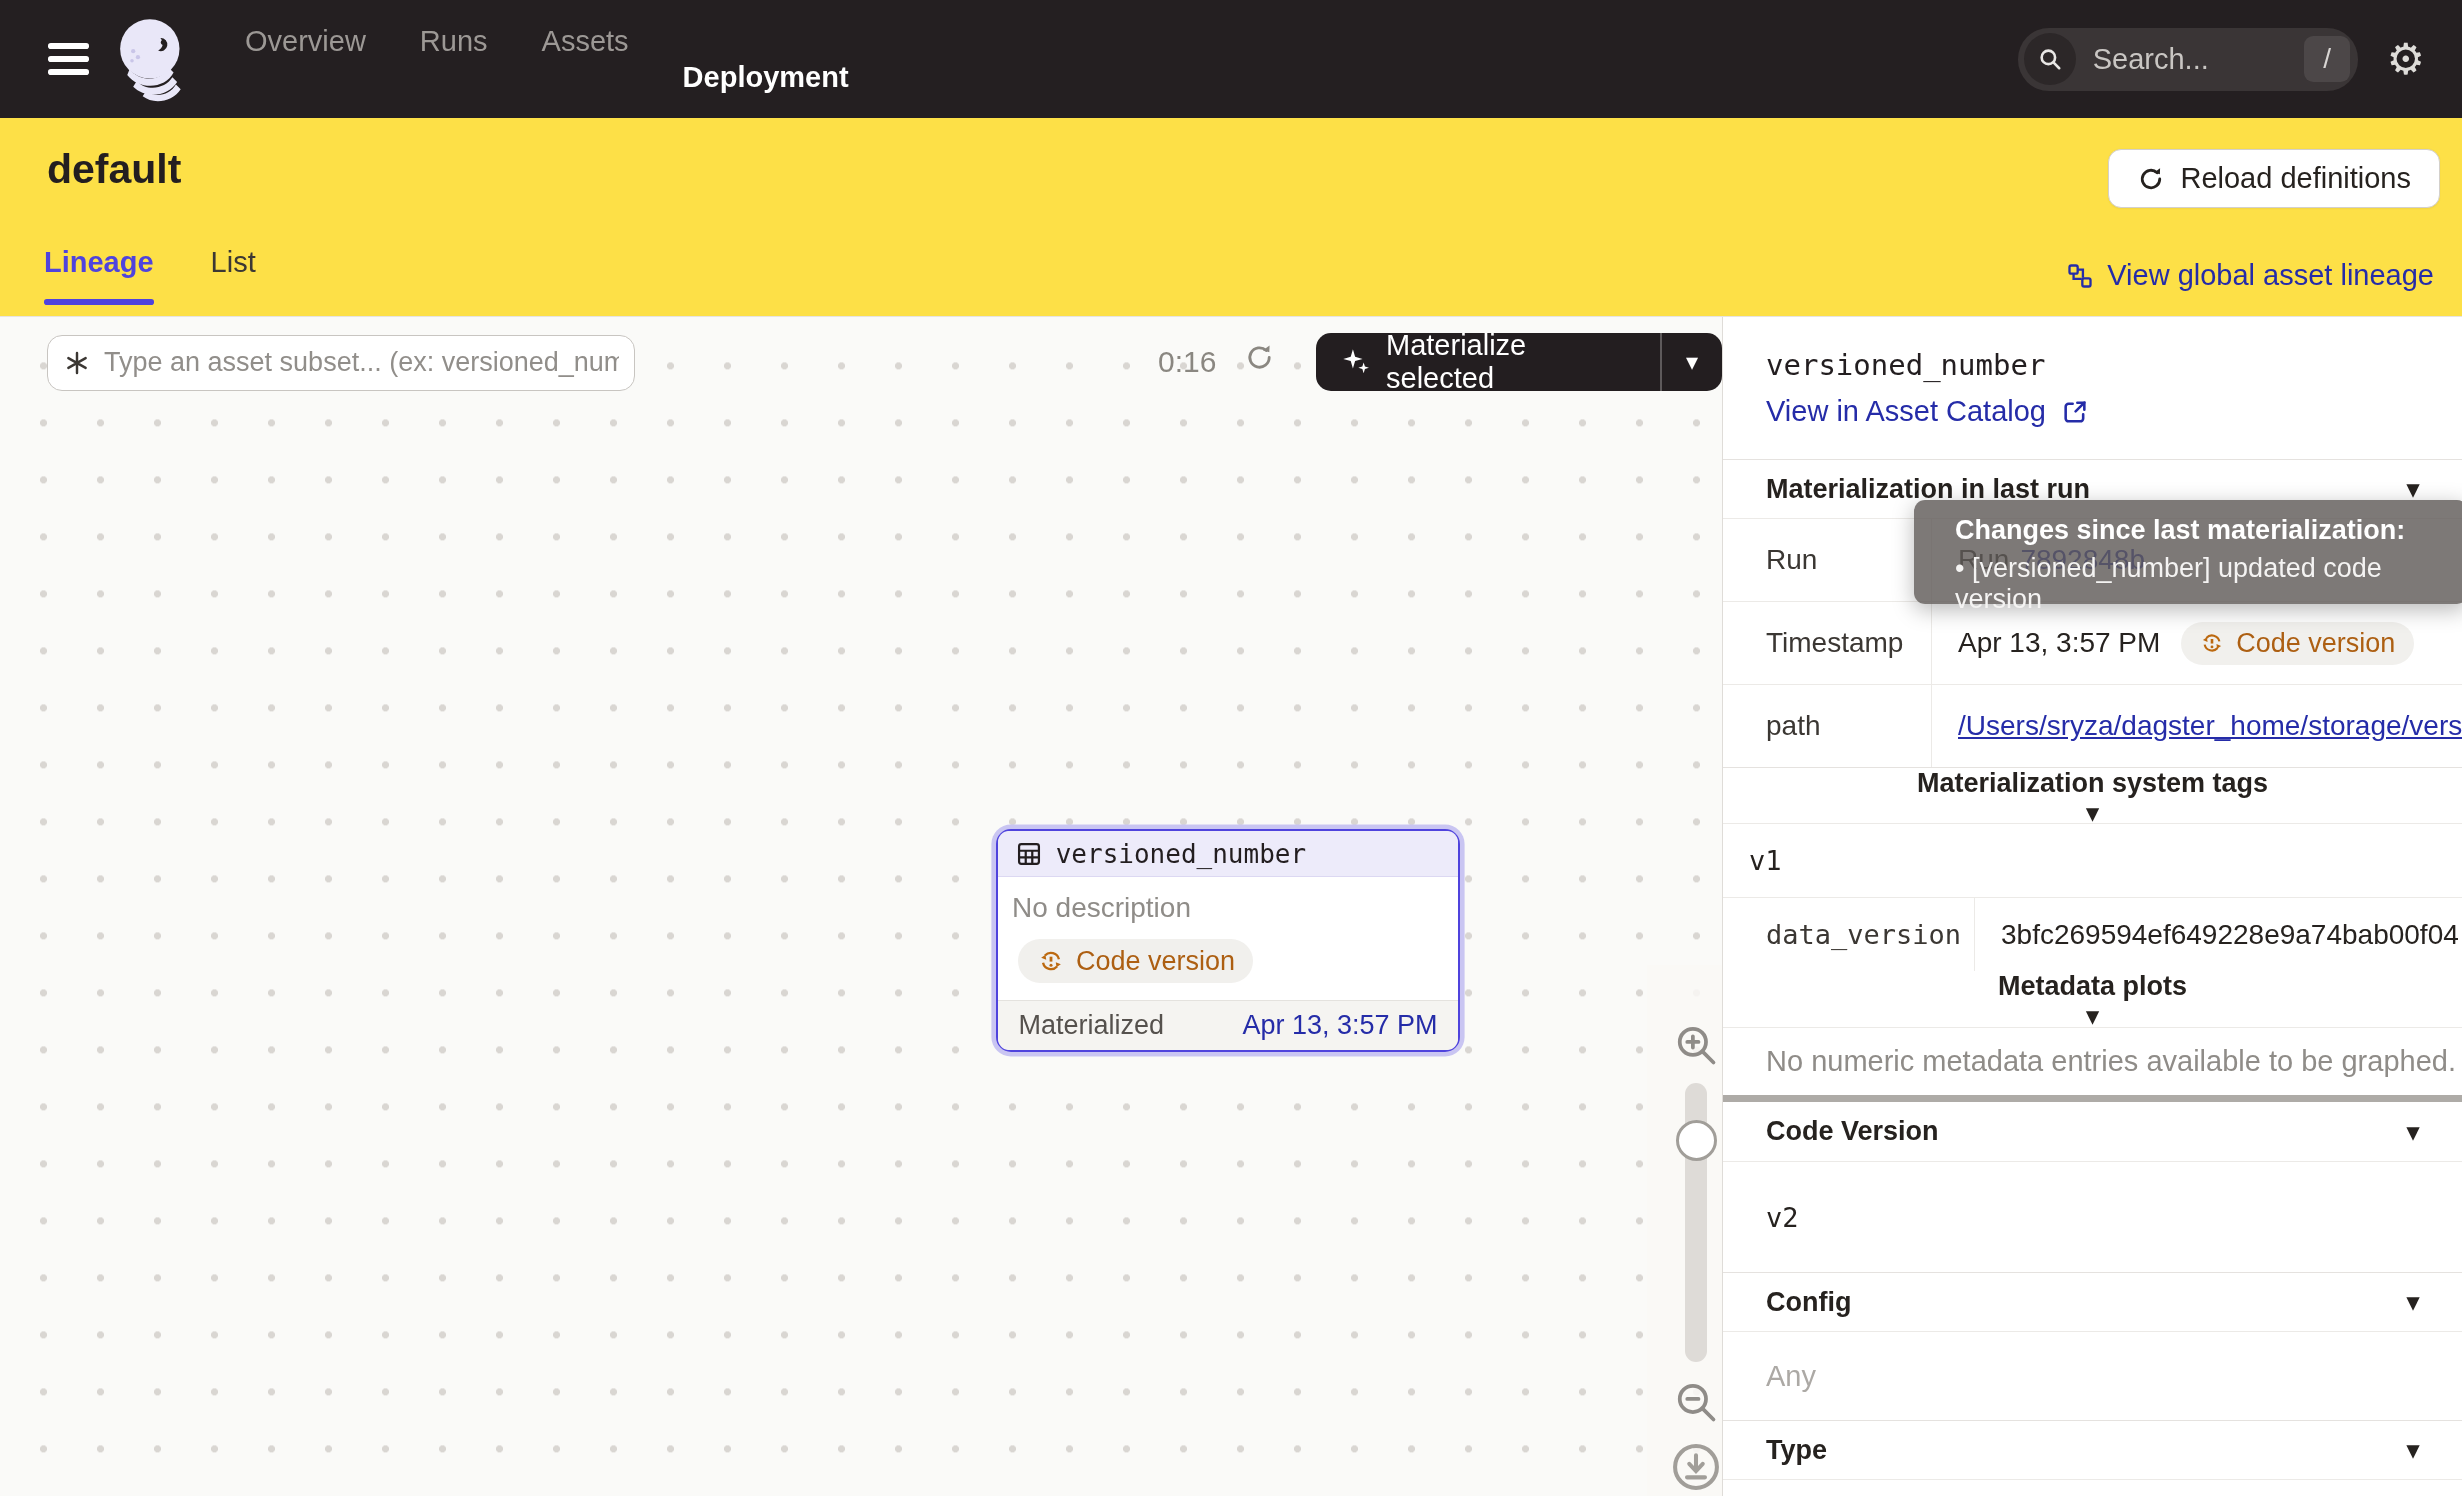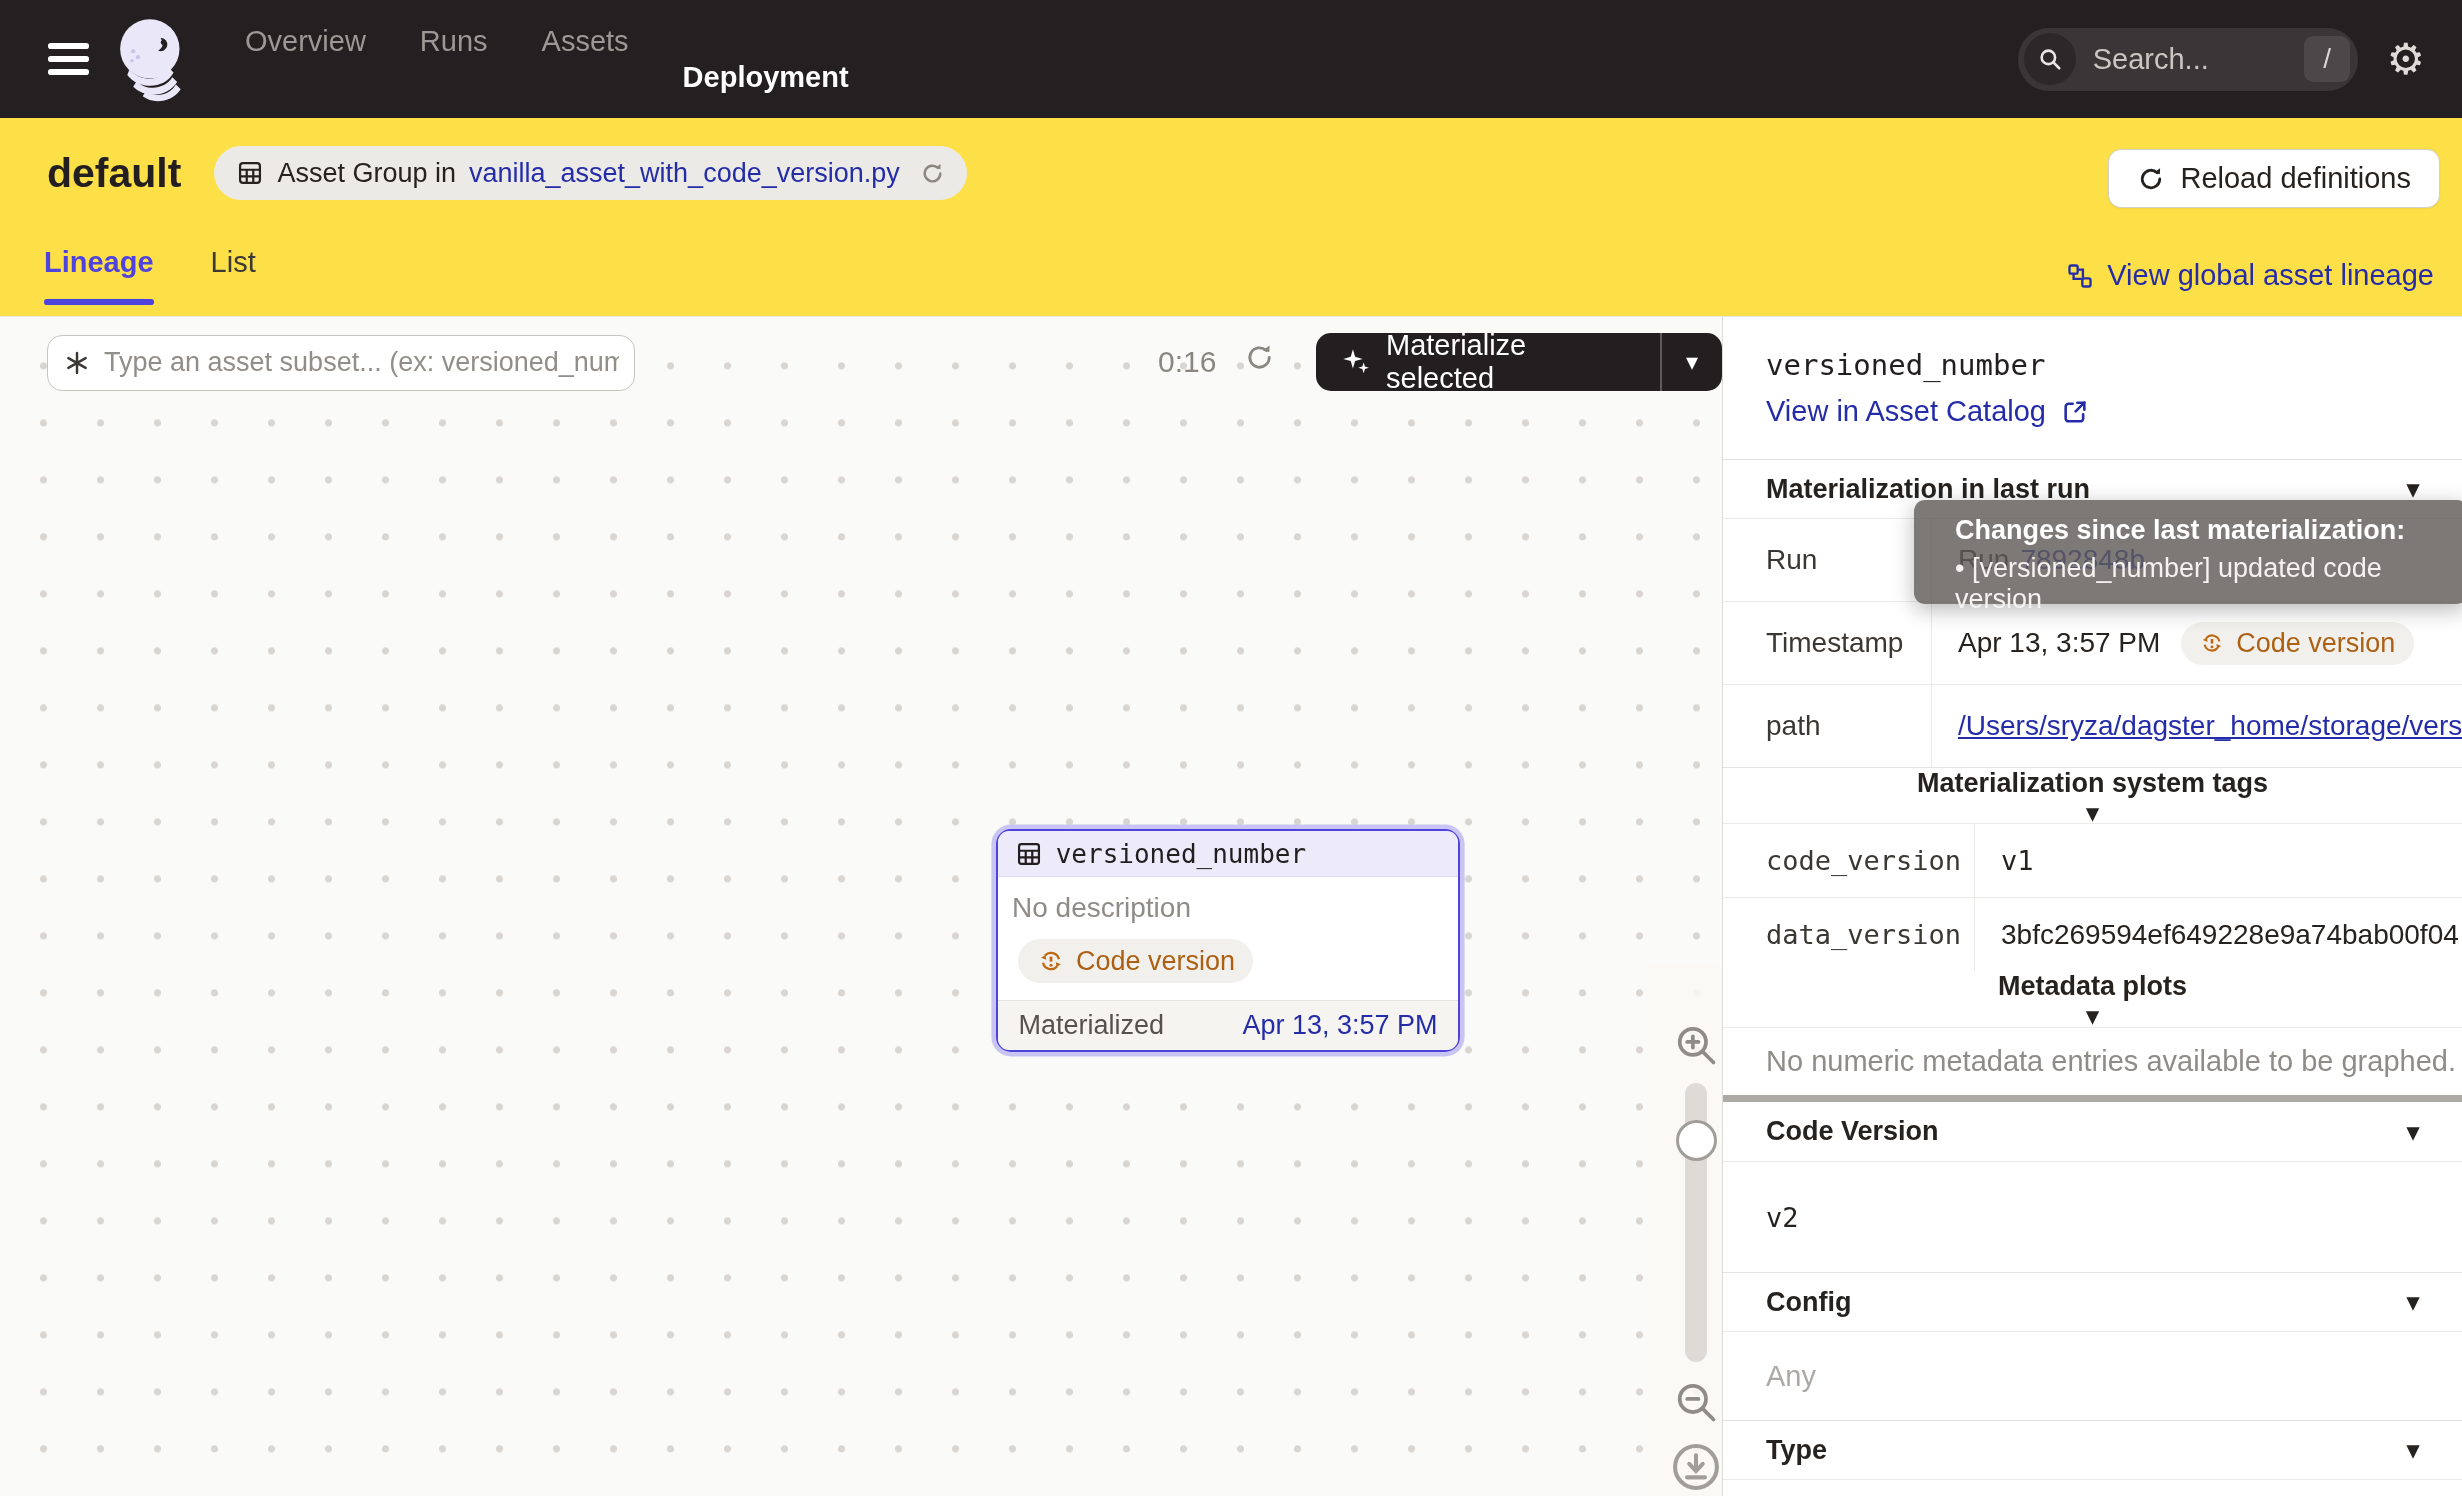--- a/index.html
+++ b/index.html
@@ -218,36 +218,20 @@
       </div>
       <input type="text" placeholder="Search..." style="">
       <div class="slash-badge">/</div>
     </div>
     <div class="gear">⚙</div>
   </div>
 
   <div class="page-header">
     <div class="title-row">
       <div class="page-title">default</div>
-      <div class="breadcrumb">
-        <span>
-          <svg width="28" height="28" viewBox="0 0 24 24" fill="none" stroke="#26221F" stroke-width="1.9">
-            <rect x="3.5" y="3.5" width="17" height="17" rx="2.5"></rect>
-            <path d="M3.5 9.2 H20.5 M9.2 9.2 V20.5 M14.8 9.2 V20.5 M3.5 14.8 H20.5"></path>
-          </svg>
-        </span>
-        <span class="crumb-prefix">Asset Group in</span>
-        <a>vanilla_asset_with_code_version.py</a>
-        <span class="crumb-refresh">
-          <svg width="25" height="25" viewBox="0 0 24 24" fill="none" stroke="currentColor" stroke-width="2.3" stroke-linecap="round">
-            <path d="M19.5 12 a7.5 7.5 0 1 1 -2.3 -5.4"></path>
-              <path d="M19.8 2.8 L19.6 8 L14.6 6.4" fill="currentColor" stroke="none"></path>
-          </svg>
-        </span>
-      </div>
     </div>
     <button class="reload-btn">
       <span>
         <svg width="28" height="28" viewBox="0 0 24 24" fill="none" stroke="#26221F" stroke-width="2.4" stroke-linecap="round">
           <path d="M19.5 12 a7.5 7.5 0 1 1 -2.3 -5.4"></path>
             <path d="M19.8 2.8 L19.6 8 L14.6 6.4" fill="#26221F" stroke="none"></path>
         </svg>
       </span>
       <span>Reload definitions</span>
     </button>
@@ -415,21 +399,20 @@
             <span class="path-link">/Users/sryza/dagster_home/storage/versio</span>
           </div>
         </div>
 
         <div class="sec-header h60">
           <span>Materialization system tags</span>
           <span class="caret">▾</span>
         </div>
 
         <div class="mrow h80">
-          <div class="mrow-label">code_version</div>
           <div class="mrow-value mono" style="font-size:27px;">v1</div>
         </div>
         <div class="mrow h80">
           <div class="mrow-label">data_version</div>
           <div class="mrow-value">3bfc269594ef649228e9a74bab00f04</div>
         </div>
 
         <div class="sec-header h60 no-top">
           <span>Metadata plots</span>
           <span class="caret">▾</span>

